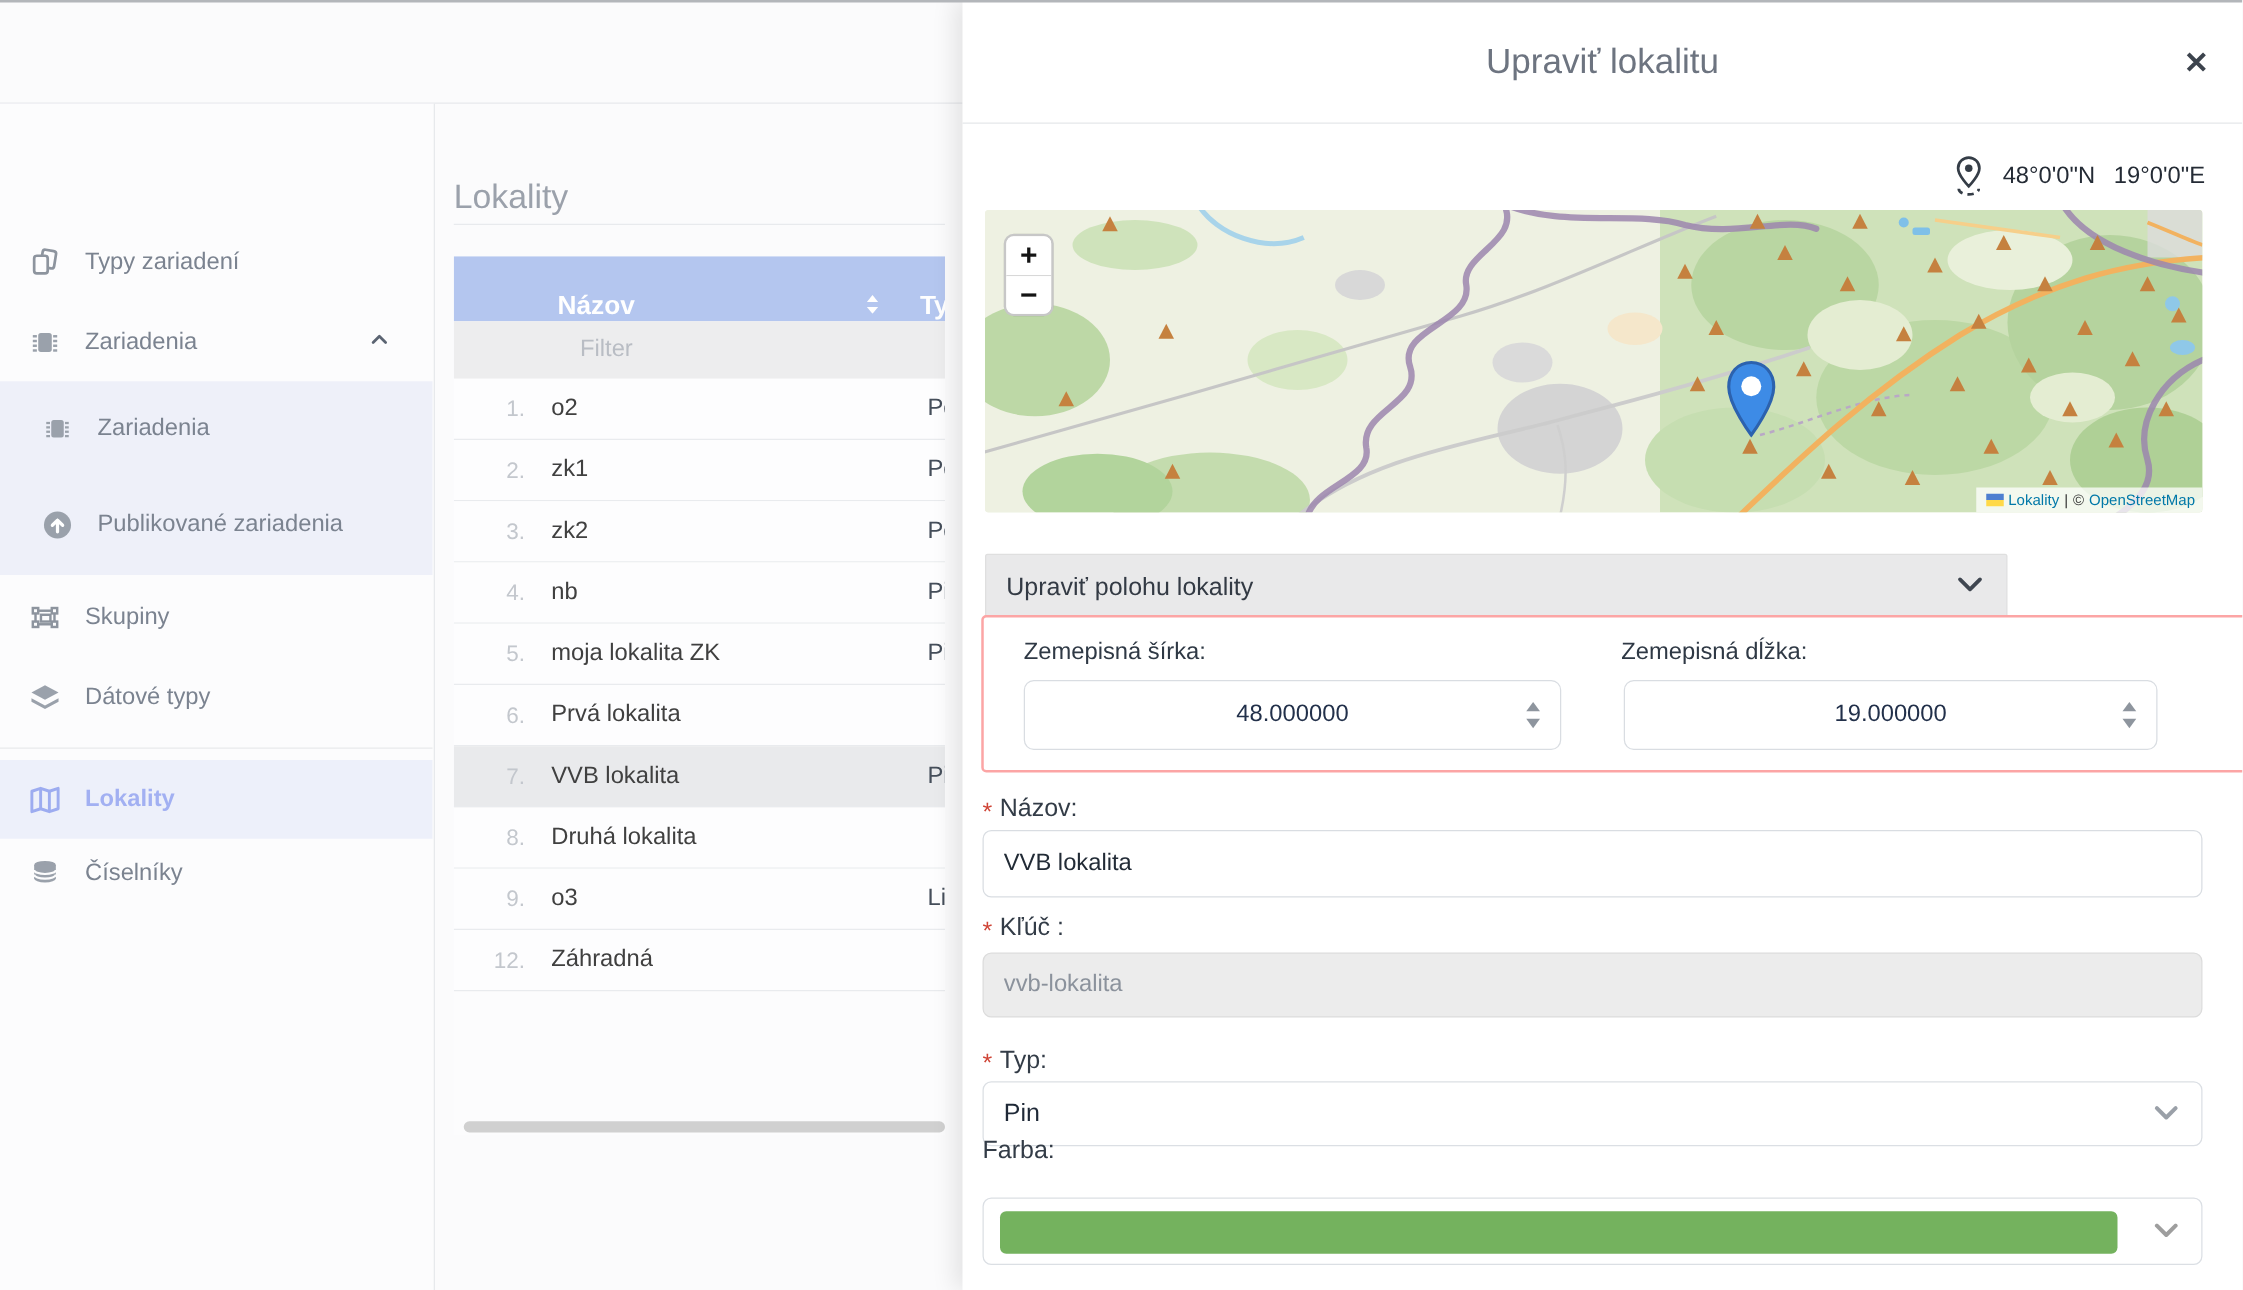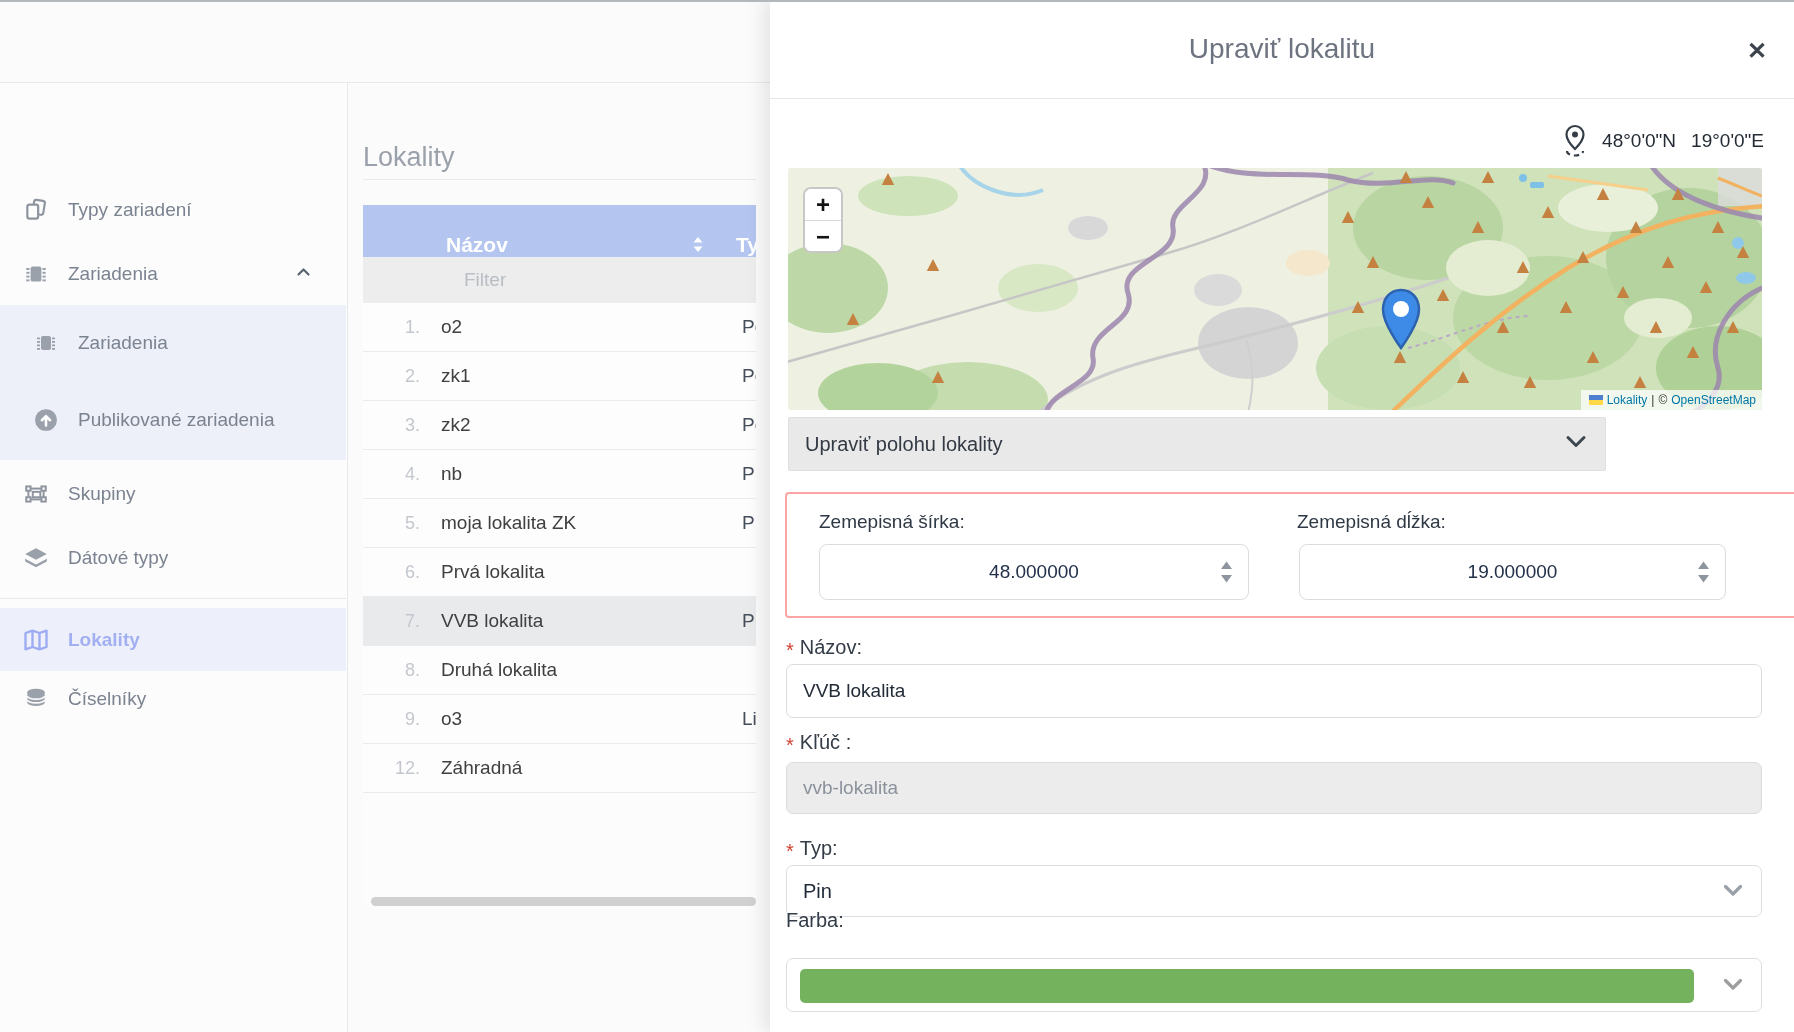--- a/index.html
+++ b/index.html
@@ -56,21 +56,21 @@
   .zoomctl { position:absolute; left:15px; top:19px; width:40px; height:66px; background:#ffffff; border:2px solid rgba(0,0,0,.22); border-radius:8px; overflow:hidden; z-index:5; }
   .zoomctl .zbtn { width:100%; height:31px; display:flex; align-items:center; justify-content:center; font-size:24px; font-weight:700; color:#141414; cursor:pointer; background:#fff; }
   .zoomctl .zdiv { height:1px; background:#d8d8d8; }
   .map-pin { position:absolute; left:593px; top:120px; z-index:4; }
   .attribution { position:absolute; right:0; bottom:0; background:rgba(255,255,255,.75); padding:3px 6px 3px 8px; font-size:12px; color:#333; display:flex; align-items:center; gap:4px; z-index:5; }
   .attribution .lnk { color:#0078A8; }
   .ua-flag { width:14px; height:10px; display:inline-block; }
   .ua-flag .b { display:block; width:14px; height:5px; background:#4e7fd0; }
   .ua-flag .y { display:block; width:14px; height:5px; background:#ffd948; }
 
-  .collapse-bar { position:absolute; left:18px; top:417px; width:818px; height:54px; background:#e9e9ea; border:1px solid #dfdfdf; border-radius:2px; display:flex; align-items:center; justify-content:space-between; padding:0 18px 0 16px; cursor:pointer; }
+  .collapse-bar { position:absolute; left:18px; top:443px; width:818px; height:54px; background:#e9e9ea; border:1px solid #dfdfdf; border-radius:2px; display:flex; align-items:center; justify-content:space-between; padding:0 18px 0 16px; cursor:pointer; }
   .collapse-bar .txt { font-size:20px; color:#333a44; }
 
   .coord-box { position:absolute; left:15px; top:492px; width:1018px; height:126px; border:2px solid #fca5a5; border-radius:4px; background:#fff; }
   .cb-label { position:absolute; top:17px; font-size:19px; color:#2f3945; }
   .num-input { position:absolute; top:50px; height:56px; border:1px solid #d9dde2; border-radius:8px; background:#fff; }
   .num-input input { width:100%; height:100%; border:none; outline:none; background:transparent; text-align:center; font-size:19px; color:#22304a; font-family:"Liberation Sans",sans-serif; }
   .spinner { position:absolute; right:14px; top:50%; transform:translateY(-50%); display:flex; flex-direction:column; gap:4px; cursor:pointer; }
 
   .f-label { position:absolute; left:16px; height:28px; display:flex; align-items:center; gap:6px; font-size:20px; color:#333c47; }
   .req { color:#cf4436; font-size:20px; position:relative; top:3px; }

